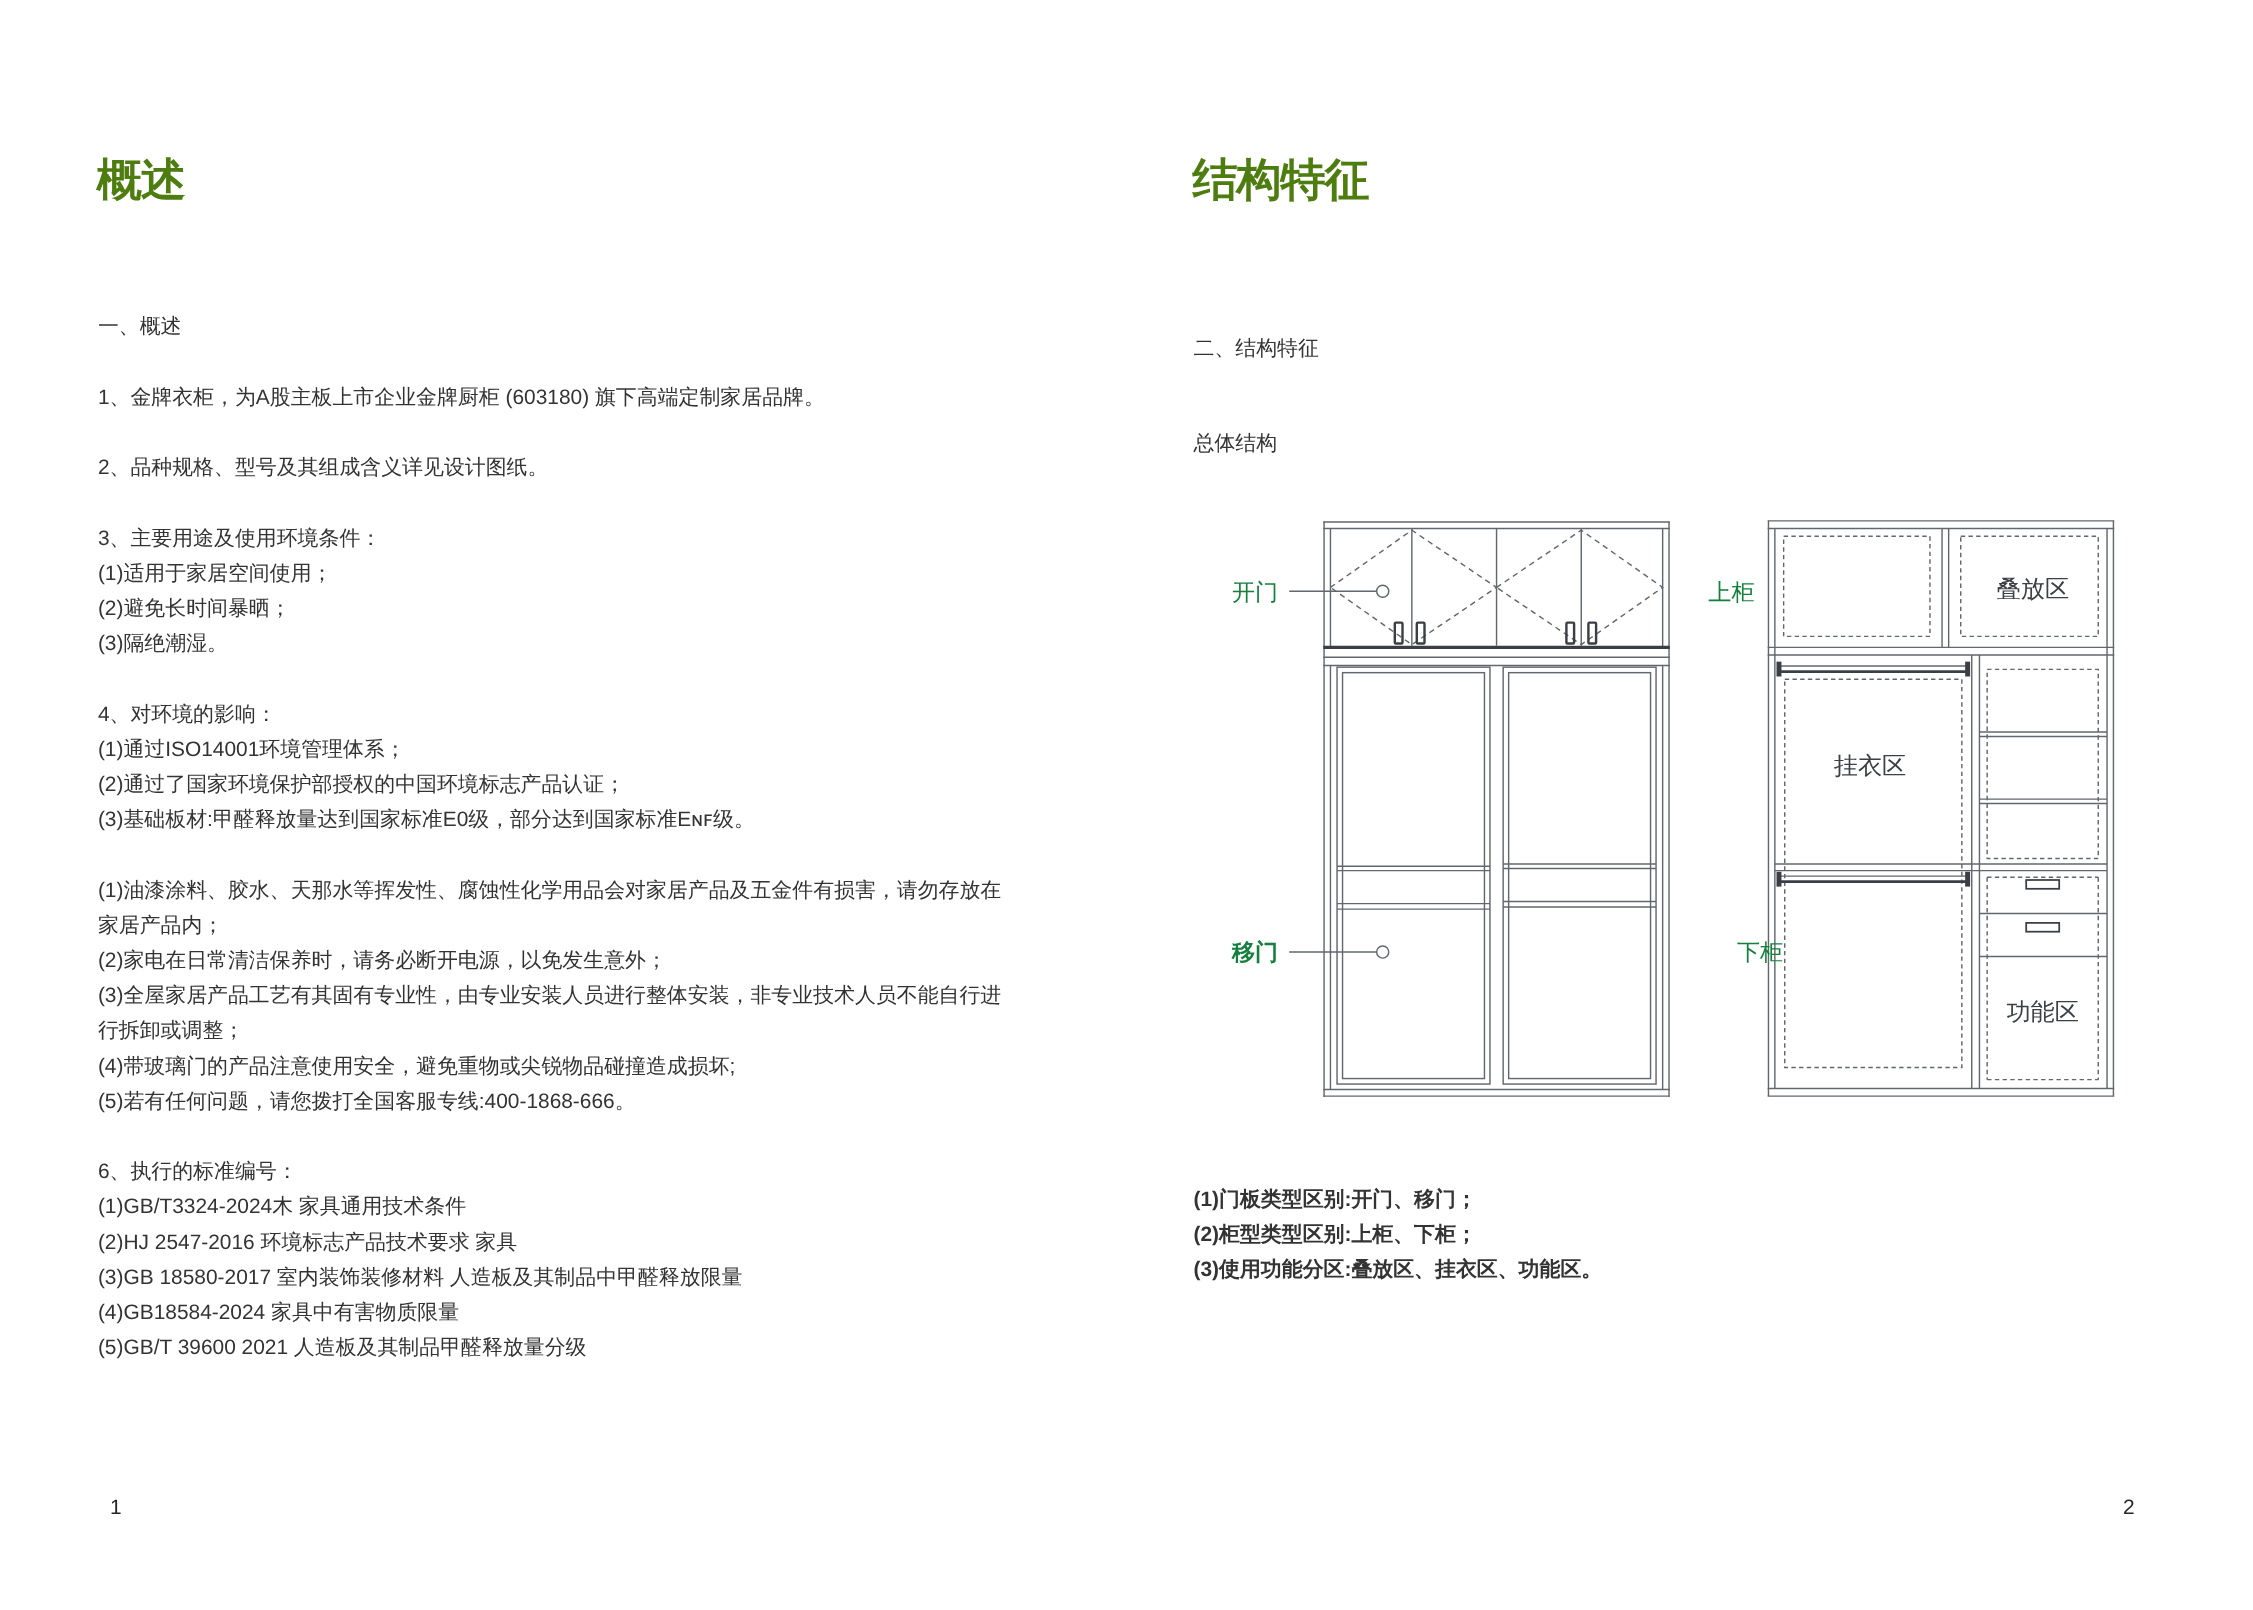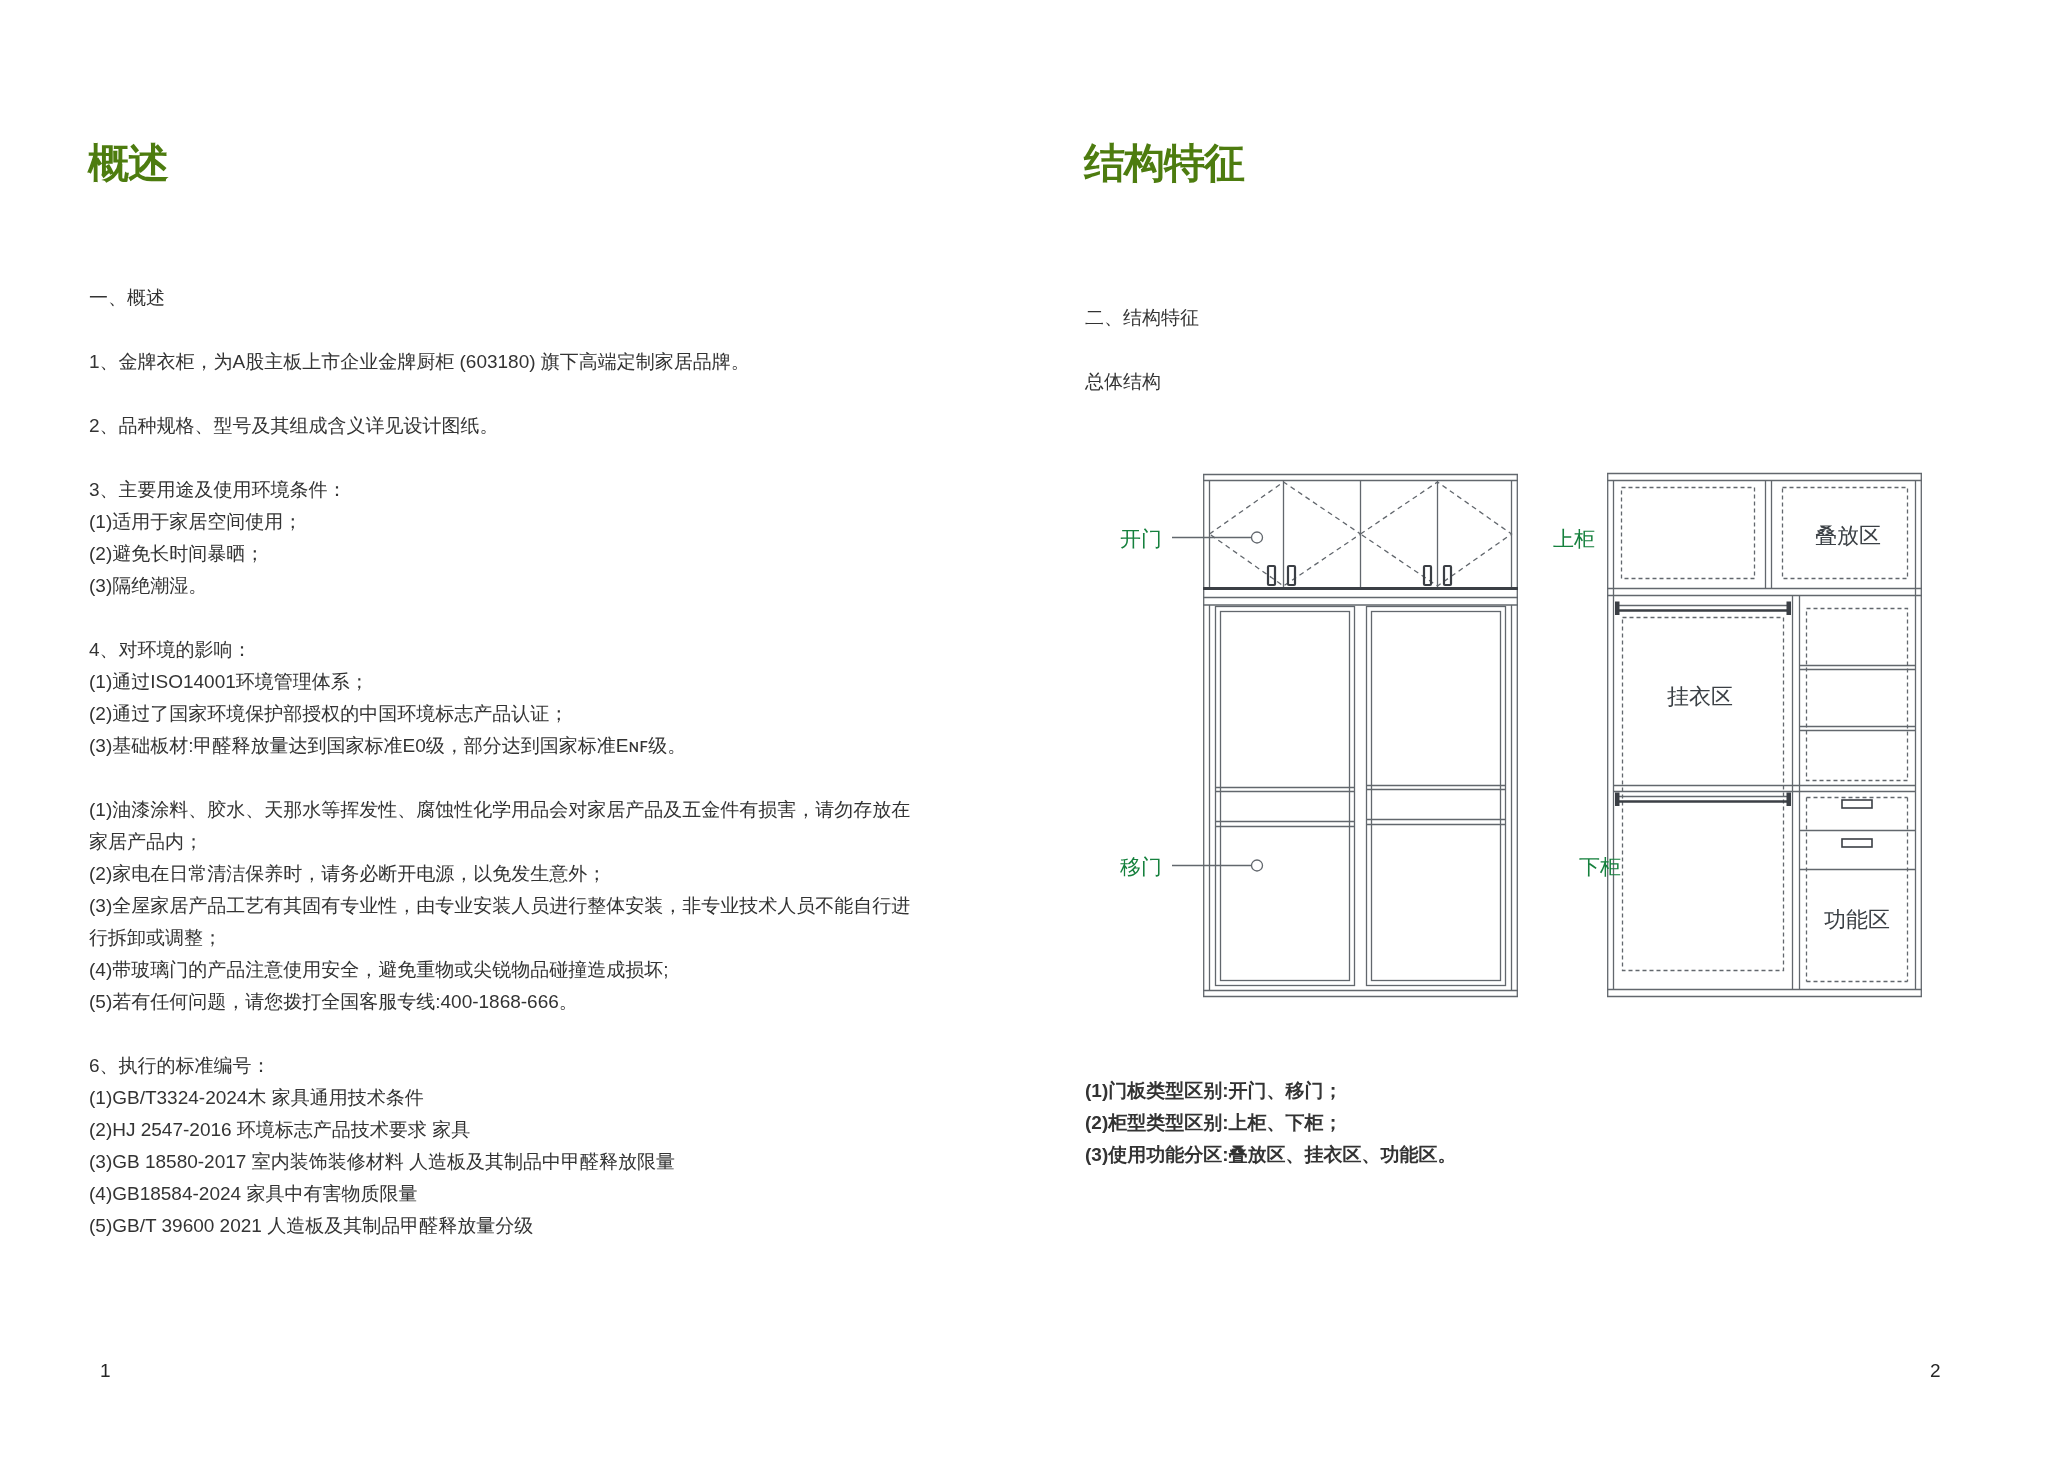--- a/index.html
+++ b/index.html
@@ -63,21 +63,21 @@
       <div class="ln">(4)GB18584-2024 家具中有害物质限量</div>
       <div class="ln">(5)GB/T 39600 2021 人造板及其制品甲醛释放量分级</div>
     </div>
   </div>
 
   <div class="abs page-num" style="left:100px;top:1361px;">1</div>
 
   <div class="abs page-title" style="left:1084px;top:143px;">结构特征</div>
 
   <div class="abs ln" style="left:1085px;top:302px;">二、结构特征</div>
-  <div class="abs ln" style="left:1085px;top:366px;">总体结构</div>
+  <div class="abs ln" style="left:1085px;top:388px;">总体结构</div>
 
   <svg class="abs" style="left:1110px;top:470px;" width="820" height="530" viewBox="0 0 820 530">
 
     <line x1="62" y1="67.5" x2="141.5" y2="67.5" stroke="#62676d" stroke-width="1.3"></line>
     <line x1="62" y1="395.5" x2="141.5" y2="395.5" stroke="#62676d" stroke-width="1.3"></line>
 
     <g transform="translate(93,0)" stroke="#62676d" stroke-width="1.3" fill="none">
 
       <line x1="0" y1="4.5" x2="315" y2="4.5"></line>
       <line x1="0" y1="10.5" x2="315" y2="10.5"></line>
@@ -162,21 +162,21 @@
       <rect x="235" y="330" width="30" height="8" stroke="#3b3f45" stroke-width="1.6" fill="#ffffff"></rect>
       <rect x="235" y="369" width="30" height="8" stroke="#3b3f45" stroke-width="1.6" fill="#ffffff"></rect>
       <line x1="199.5" y1="327.5" x2="300.5" y2="327.5" stroke-dasharray="4 3"></line>
       <line x1="199.5" y1="327.5" x2="199.5" y2="511.5" stroke-dasharray="4 3"></line>
       <line x1="300.5" y1="327.5" x2="300.5" y2="511.5" stroke-dasharray="4 3"></line>
       <line x1="199.5" y1="511.5" x2="300.5" y2="511.5" stroke-dasharray="4 3"></line>
     </g>
   </svg>
 
   <div class="abs diag-label" style="left:1120px;top:527px;">开门</div>
-  <div class="abs diag-label" style="left:1120px;top:855px;">移门</div>
+  <div class="abs diag-label" style="left:1120px;top:855px;font-weight:bold;">移门</div>
   <div class="abs diag-label" style="left:1553px;top:527px;">上柜</div>
   <div class="abs diag-label" style="left:1553px;top:855px;margin-left:26px;">下柜</div>
   <div class="abs zone-label" style="left:1813px;top:524px;">叠放区</div>
   <div class="abs zone-label" style="left:1665px;top:685px;">挂衣区</div>
   <div class="abs zone-label" style="left:1822px;top:908px;">功能区</div>
 
   <div class="abs" style="left:1085px;top:1075px;font-weight:bold;">
     <div class="ln">(1)门板类型区别:开门、移门；</div>
     <div class="ln">(2)柜型类型区别:上柜、下柜；</div>
     <div class="ln">(3)使用功能分区:叠放区、挂衣区、功能区。</div>

